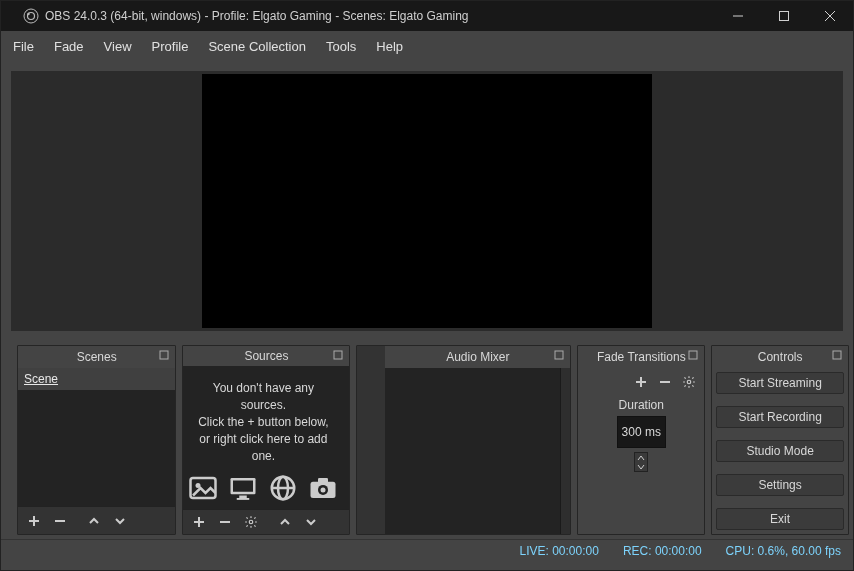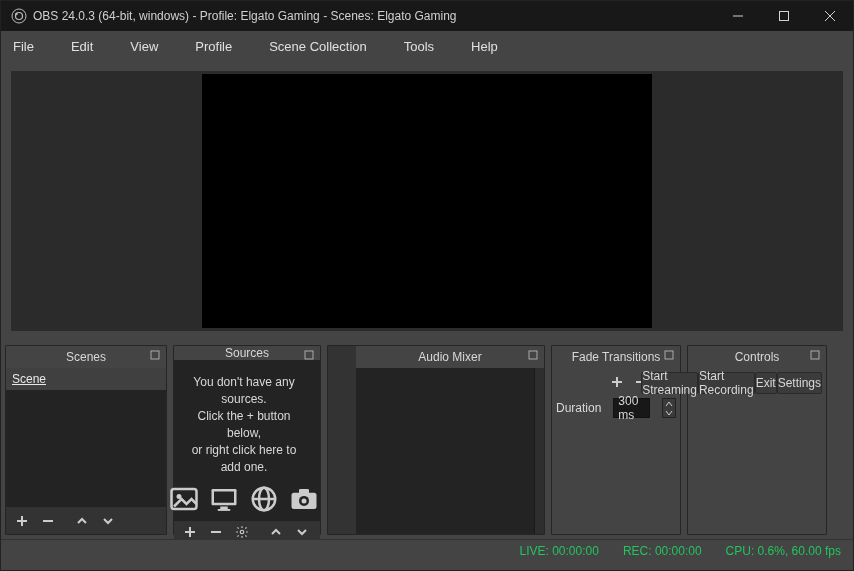--- a/index.html
+++ b/index.html
@@ -1,71 +1,71 @@
 <!DOCTYPE html>
 <html><head>
 <meta charset="utf-8">
 <style>
   * { box-sizing: border-box; margin: 0; padding: 0; font-family: "Segoe UI", Tahoma, sans-serif; font-size: 12px; color: #d8d8d8; }
   body { background: #1f1f1f; width: 854px; height: 571px; overflow: hidden; }
   .window { width: 854px; height: 571px; background: #444444; border: 1px solid #222; display: flex; flex-direction: column; }
   
-  .titlebar { height: 30px; background: #181818; display: flex; align-items: center; padding-left: 10px; }
+  .titlebar { height: 30px; background: #181818; display: flex; align-items: center; padding-left: 22px; }
   .titlebar .app-icon { width:16px; height:16px; margin-right:6px; display:flex; align-items:center; justify-content:center;}
   .titlebar .title-text { flex: 1; font-size: 12px; color: #d0d0d0; }
   .winbtn { width: 46px; height: 30px; display: flex; align-items: center; justify-content: center; }
   
-  .menubar { height: 30px; background: #444444; display: flex; align-items: center; padding-left: 2px; gap: 17px; }
+  .menubar { height: 30px; background: #444444; display: flex; align-items: center; padding-left: 2px; gap: 0; }
   .menuitem { font-size: 13px; padding: 6px 10px; color: #e0e0e0; }
   
   .preview-area { height: 280px; background: #444444; padding: 10px; display:flex; align-items:center; justify-content:center;}
   .preview-inner { width: 100%; height: 100%; background: #2b2b2b; display:flex; align-items:center; justify-content:center;}
   .preview-canvas { width: 450px; height: 254px; background: #000000; }
   
-  .docks { display: flex; gap: 6px; padding: 4px 4px; background:#444444; }
+  .docks { display: flex; gap: 6px; padding: 4px 4px; background:#444444;margin-left:12px; }
   .dock { background: #333333; border: 1px solid #252525; display:flex; flex-direction:column; border-radius:1px;}
   .dock-title { height: 22px; display:flex; align-items:center; justify-content:center; font-size:12px; background:#444444; color:#d8d8d8; position:relative;}
   .dock-title .dock-pop { position:absolute; right:4px; top:4px; width:12px; height:12px; }
   .dock-body { flex:1; background:#232323; }
   .dock-scenes { width: 162px; height:190px;}
-  .dock-sources { width: 148px; height:190px;}
+  .dock-sources { width: 168px; height:190px;}
   .dock-audio { width: 218px; height:190px;padding-left:28px;}
   .dock-trans { width: 130px; height:190px;}
   .dock-ctrl { width: 140px; height:190px;}
   
   .scene-item { background:#404040; padding:4px 6px; color:#e8e8e8;text-decoration:underline;}
   .toolbar { height:28px; background:#333333; display:flex; align-items:center; padding:0 4px; gap:2px; border-top:1px solid #222;}
   .toolbtn { width:24px; height:22px; display:flex; align-items:center; justify-content:center; border-radius:2px; }
   .toolbar .spacer { width:6px; }
   
   .sources-empty { text-align:center; padding:14px 12px 6px 6px; color:#cfcfcf; font-size:12px; line-height:17px;}
   .sources-icons { display:flex; justify-content:center; gap:10px; margin-top:8px;}
   .sources-icons svg { width:30px; height:30px; }
   
   .trans-body { padding:4px 4px; display:flex; flex-direction:column; gap:6px;}
   .trans-select { display:flex; align-items:center;}
   .trans-select .selbox { flex:1; background:#181818; height:20px; padding:2px 6px; display:flex; align-items:center; border:1px solid #111;}
   .spinbtn { width:14px; height:20px; background:#3a3a3a; display:flex; flex-direction:column; border:1px solid #222;}
   .spinbtn div{ flex:1; display:flex; align-items:center; justify-content:center;}
   .trans-btns { display:flex; justify-content:flex-end; gap:2px;}
   .trans-btns .toolbtn{ width:22px; height:20px;}
-  .dur-row{ display:flex; align-items:center; gap:12px;}
+  .dur-row{ display:flex; align-items:center; gap:4px;flex-direction:column;}
   .durlabel{ font-size:12px;}
   .durfield{ flex:1; background:#181818; height:20px; border:1px solid #111; display:flex; align-items:center; padding:8px 4px;}
   
-  .ctrl-body { padding:4px; display:flex; flex-direction:row; gap:0;justify-content:flex-end;}
+  .ctrl-body { padding:4px; display:flex; flex-direction:column; gap:12px;}
   .ctrl-btn { height:22px; background:#3b3b3b; border:1px solid #2a2a2a; display:flex; align-items:center; justify-content:center; border-radius:2px; font-size:12px;}
   .dock-ctrl .dock-body{ background:#444444;}
   .dock-trans .dock-body{ background:#444444;}
   
   .dock-audio .dock-body{ background:#232323; display:flex;}
   .audio-scroll{ width:10px; background:#2e2e2e; border-left:1px solid #1a1a1a; margin-left:auto;}
   
   .statusbar { height:22px; background:#444444; display:flex; align-items:center; justify-content:flex-end; gap:24px; padding:0 12px; border-top:1px solid #333;}
-  .statusbar span { font-size:12px; color:#22c55e;}
+  .statusbar span { font-size:12px; color:#7dd3fc;}
   svg { display:block; }
 </style>
 </head>
 <body>
 
 <div class="window">
 
   <div class="titlebar">
     <span class="app-icon">
       <svg viewBox="0 0 16 16" width="16" height="16">
@@ -88,21 +88,21 @@
     <div class="winbtn">
       <svg width="10" height="10">
           <line x1="0" y1="0" x2="10" y2="10" stroke="#d0d0d0" stroke-width="1"></line>
           <line x1="10" y1="0" x2="0" y2="10" stroke="#d0d0d0" stroke-width="1"></line>
         </svg>
     </div>
   </div>
 
   <div class="menubar">
     <div class="menuitem">File</div>
-    <div class="menuitem">Edit</div>
+    <div class="menuitem">Fade</div>
     <div class="menuitem">View</div>
     <div class="menuitem">Profile</div>
     <div class="menuitem">Scene Collection</div>
     <div class="menuitem">Tools</div>
     <div class="menuitem">Help</div>
   </div>
 
   <div class="preview-area">
     <div class="preview-inner">
       <div class="preview-canvas"></div>
@@ -299,22 +299,23 @@
         <span>Controls</span>
         <span class="dock-pop">
             <svg width="10" height="10">
               <rect x="1" y="1" width="8" height="8" fill="none" stroke="#aaa"></rect>
             </svg>
           </span>
       </div>
       <div class="dock-body ctrl-body">
         <div class="ctrl-btn">Start Streaming</div>
         <div class="ctrl-btn">Start Recording</div>
+        <div class="ctrl-btn">Studio Mode</div>
+        <div class="ctrl-btn">Settings</div>
         <div class="ctrl-btn">Exit</div>
-        <div class="ctrl-btn">Settings</div>
       </div>
     </div>
 
   </div>
 
   <div class="statusbar">
     <span>LIVE: 00:00:00</span>
     <span>REC: 00:00:00</span>
     <span>CPU: 0.6%, 60.00 fps</span>
   </div>

